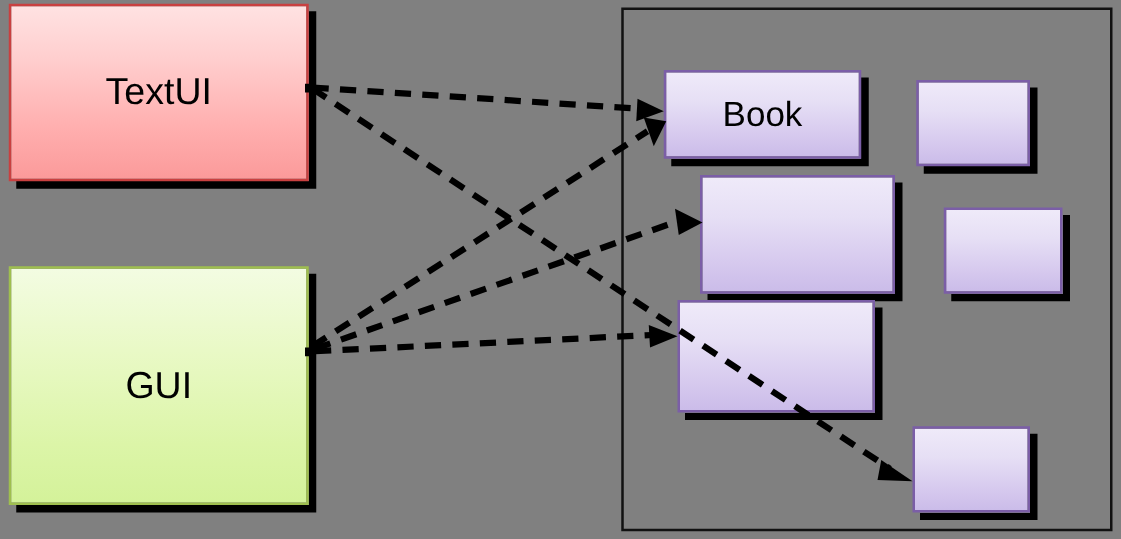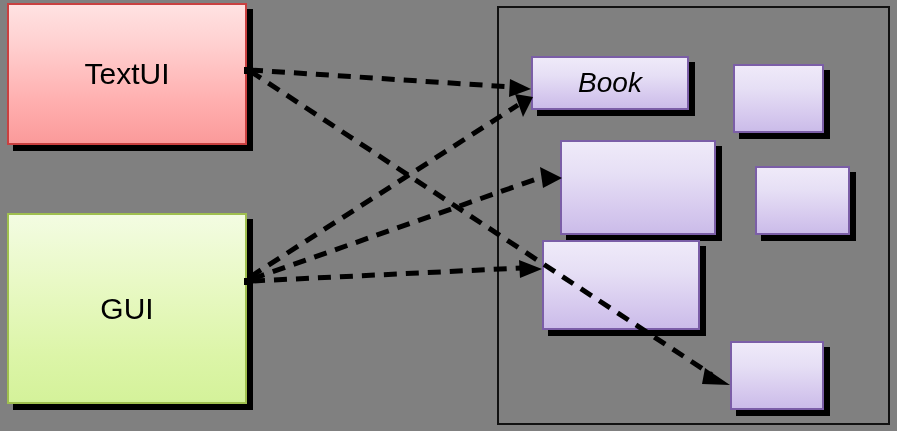--- a/index.html
+++ b/index.html
@@ -44,21 +44,21 @@
     box-sizing:border-box;
   }
 
   
   .ent{
     border:2px solid #7b5ea7;
     background:linear-gradient(to bottom,#efeaf9 0%,#e6dff5 35%,#d6c9ee 75%,#cbbce9 100%);
     font-size:28px;
   }
 
-  .ent.e-book      {left:531px;top:56px; width:158px;height:54px;font-style:italic;}
+  .ent.e-book      {left:531px;top:56px; width:158px;height:71px;}
   .ent.e-mid       {left:560px;top:140px;width:156px;height:95px;}
   .ent.e-lower     {left:542px;top:240px;width:158px;height:90px;}
   .ent.e-topright  {left:733px;top:64px; width:91px; height:69px;}
   .ent.e-midright  {left:755px;top:166px;width:95px; height:69px;}
   .ent.e-botright  {left:730px;top:341px;width:94px; height:69px;}
 
   svg.links{position:absolute;left:0;top:0;width:897px;height:431px;overflow:visible;}
   svg.links path{fill:none;stroke:#000;stroke-width:5;stroke-dasharray:13 9;stroke-linecap:butt;}
   svg.links polygon{fill:#000;}
   .dot{fill:#000;}

